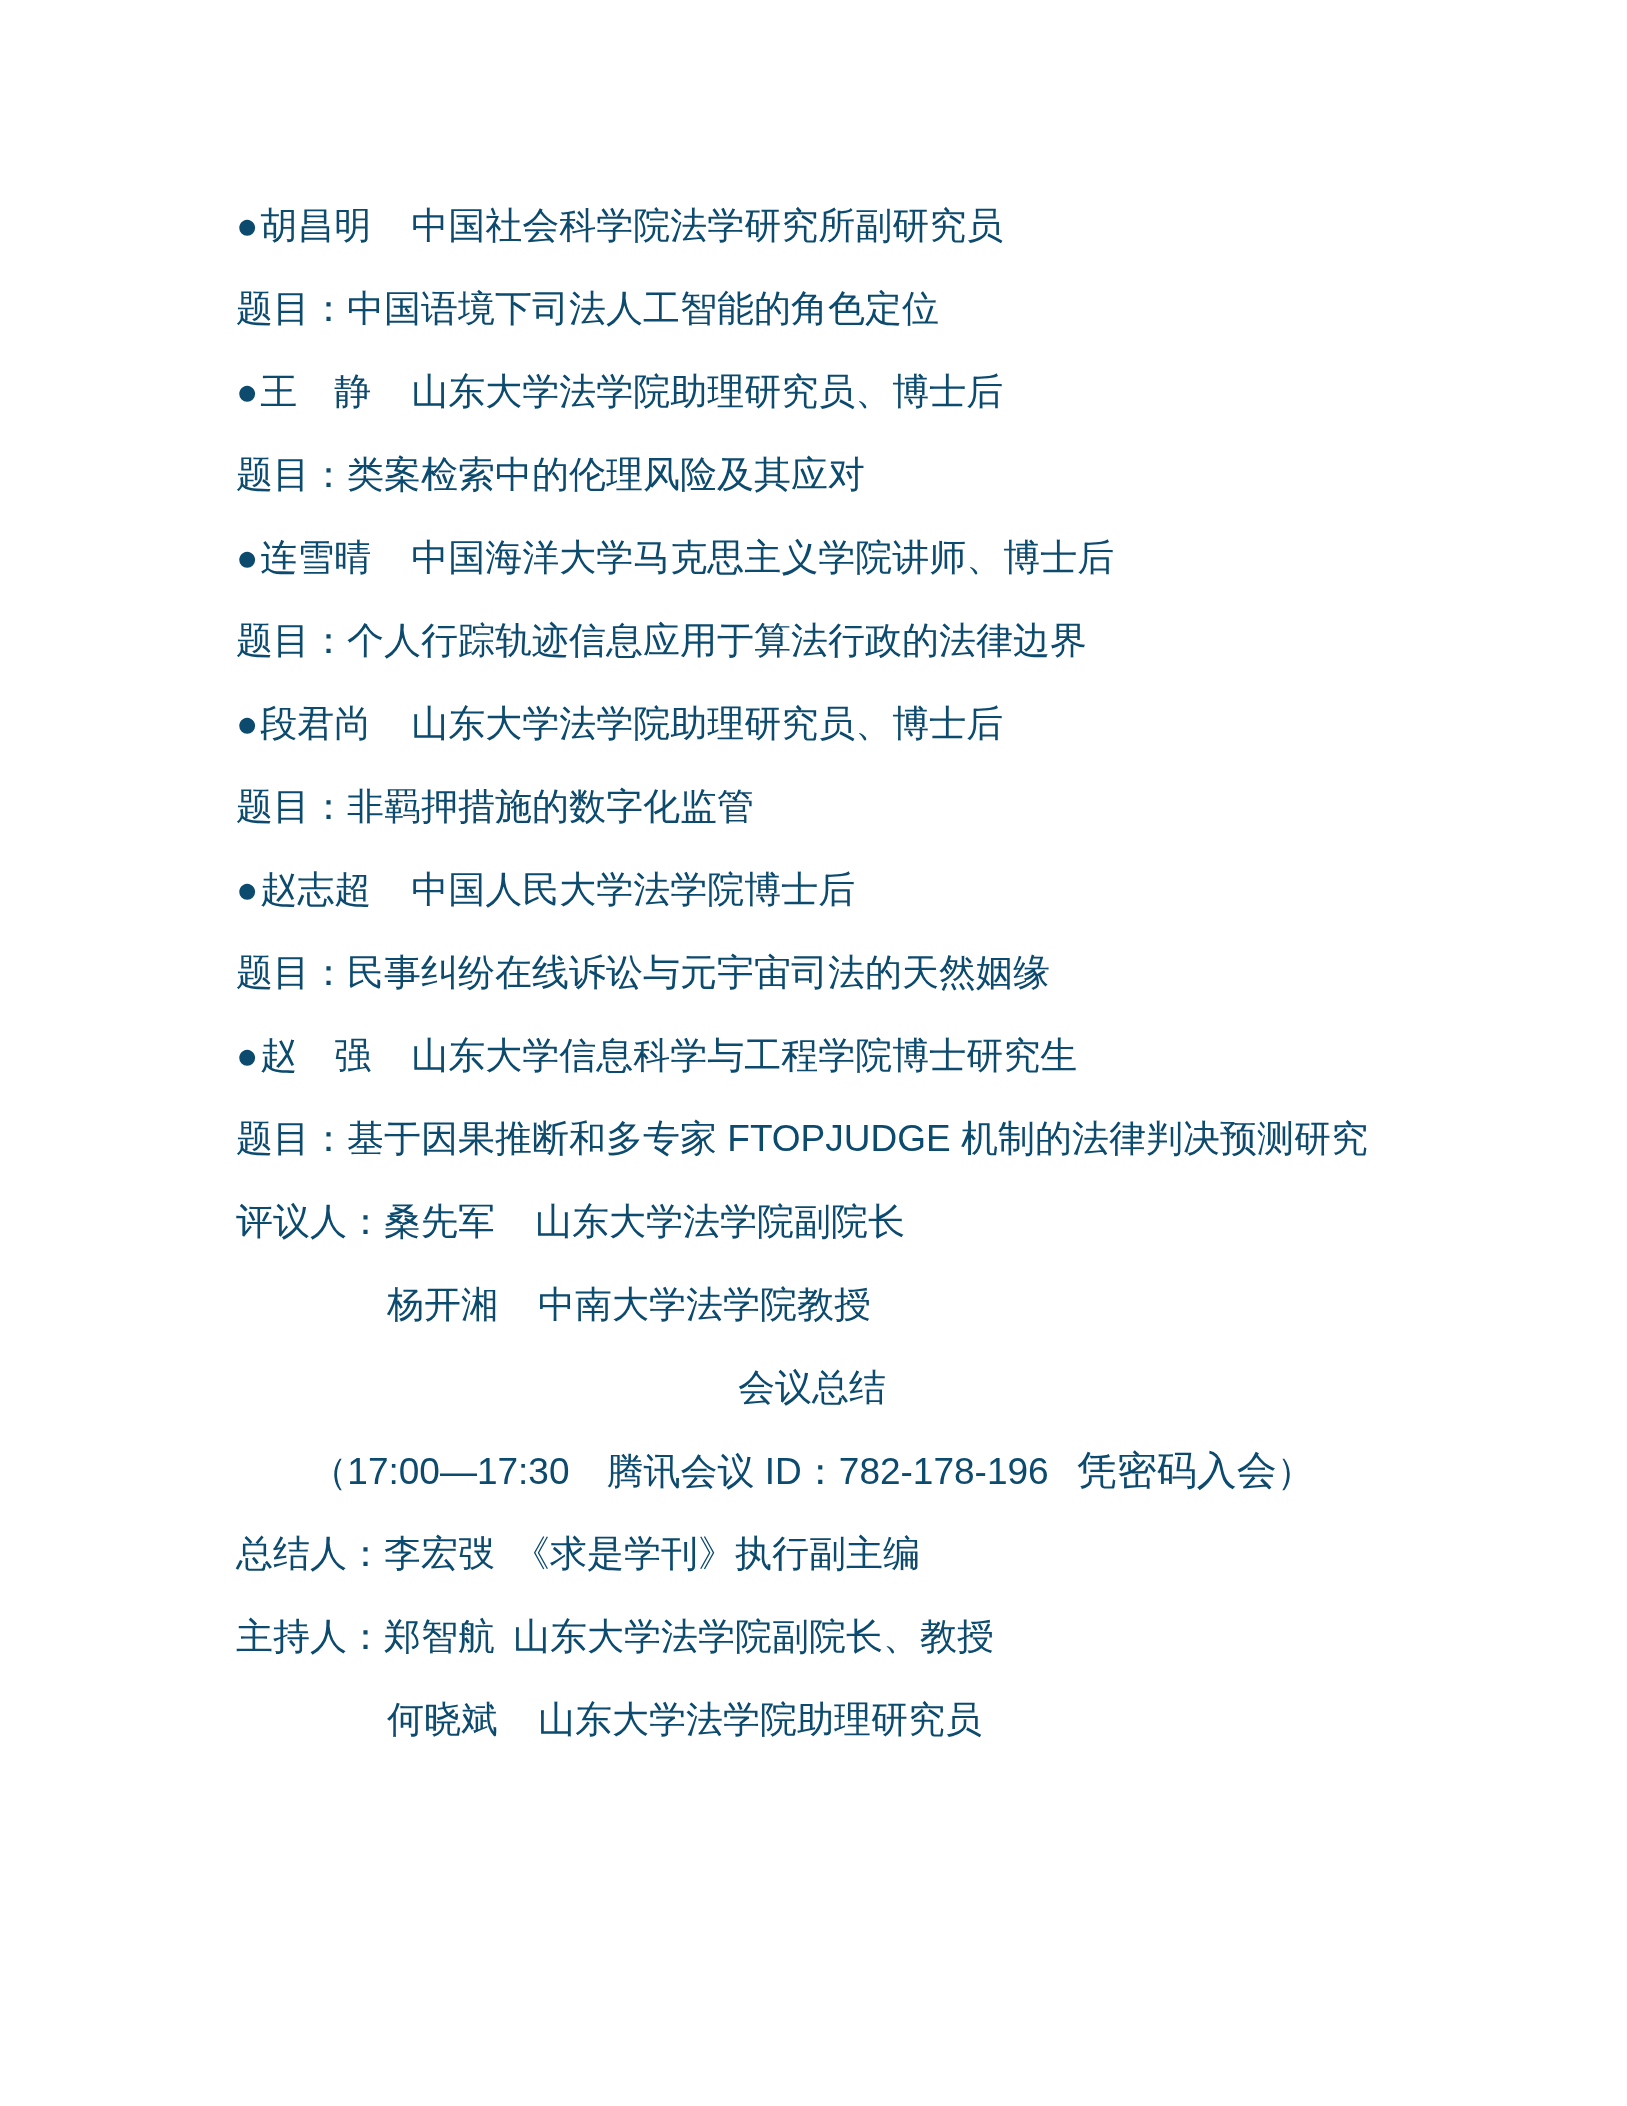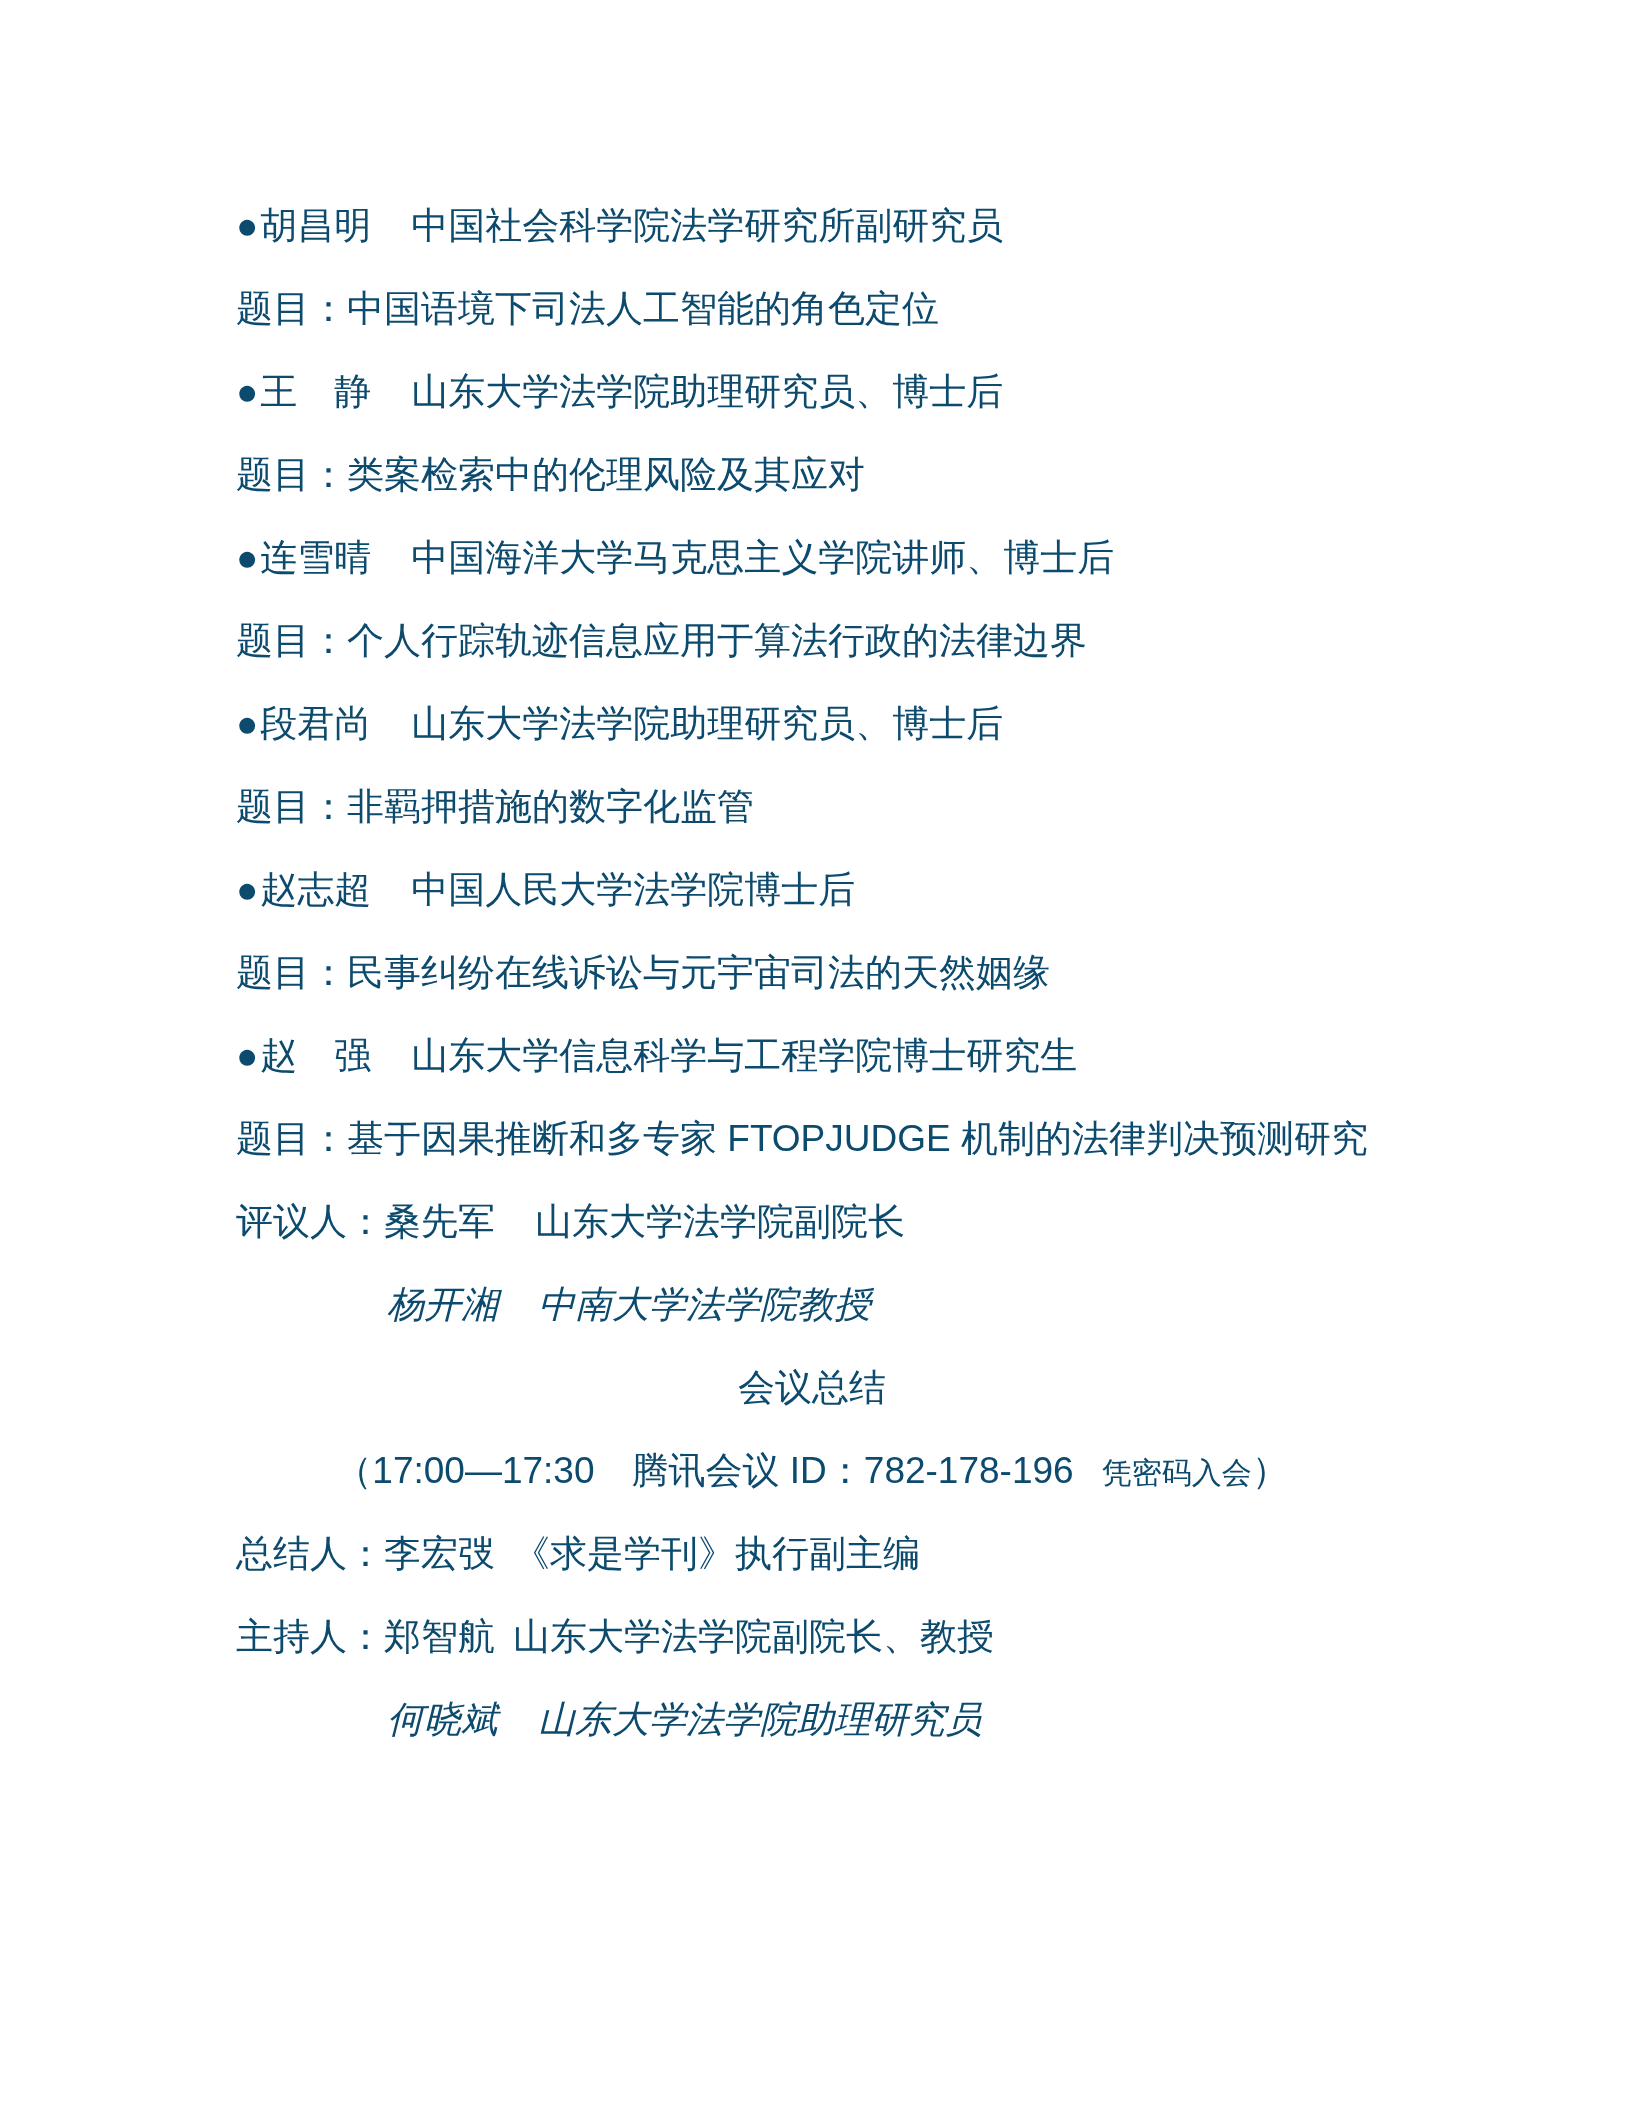--- a/index.html
+++ b/index.html
@@ -27,25 +27,25 @@
     font-size: 37px;
   }
   .line {
     height: 83px;
     line-height: 83px;
     white-space: nowrap;
   }
   .line span { white-space: pre; }
   .center { text-align: center; }
   .b { font-weight: normal; margin-top: 24px; }
-  .ind { padding-left: 151px; font-style: italic; }
+  .ind { padding-left: 151px; }
   .gw { margin-left: 40px; }   
   .gn { margin-left: 18px; }   
   .gnote { margin-left: 28px; }
-  .small { font-size: 30px; }
+  .small { font-size: 40px; }
   .bullet { letter-spacing: 2px; }
 </style>
 </head>
 <body>
 
 <div class="page">
   <div class="doc">
 
     <div class="line"><span class="bullet">●</span><span>胡昌明</span><span class="gw">中国社会科学院法学研究所副研究员</span></div>
     <div class="line"><span>题目：</span><span>中国语境下司法人工智能的角色定位</span></div>

